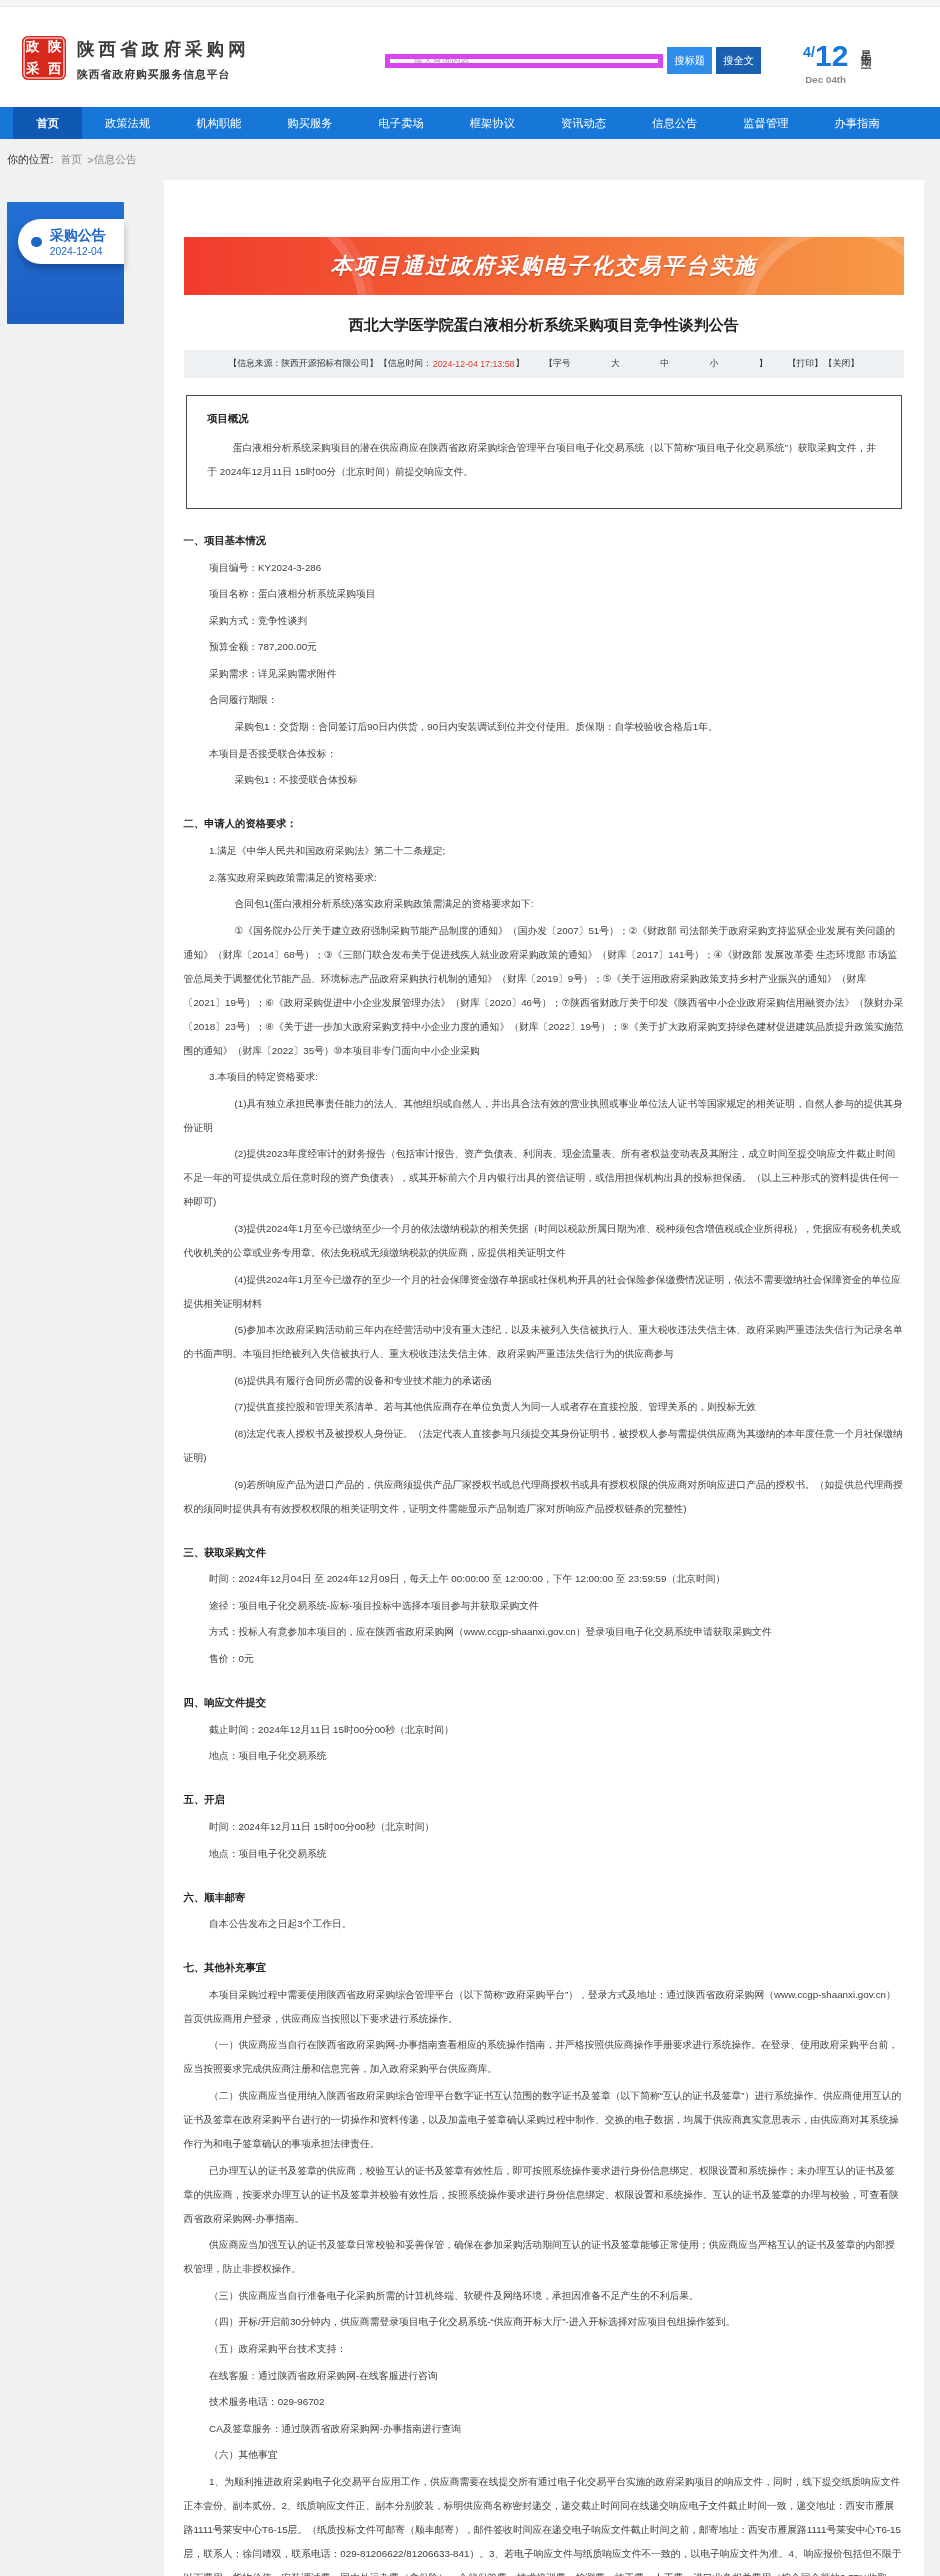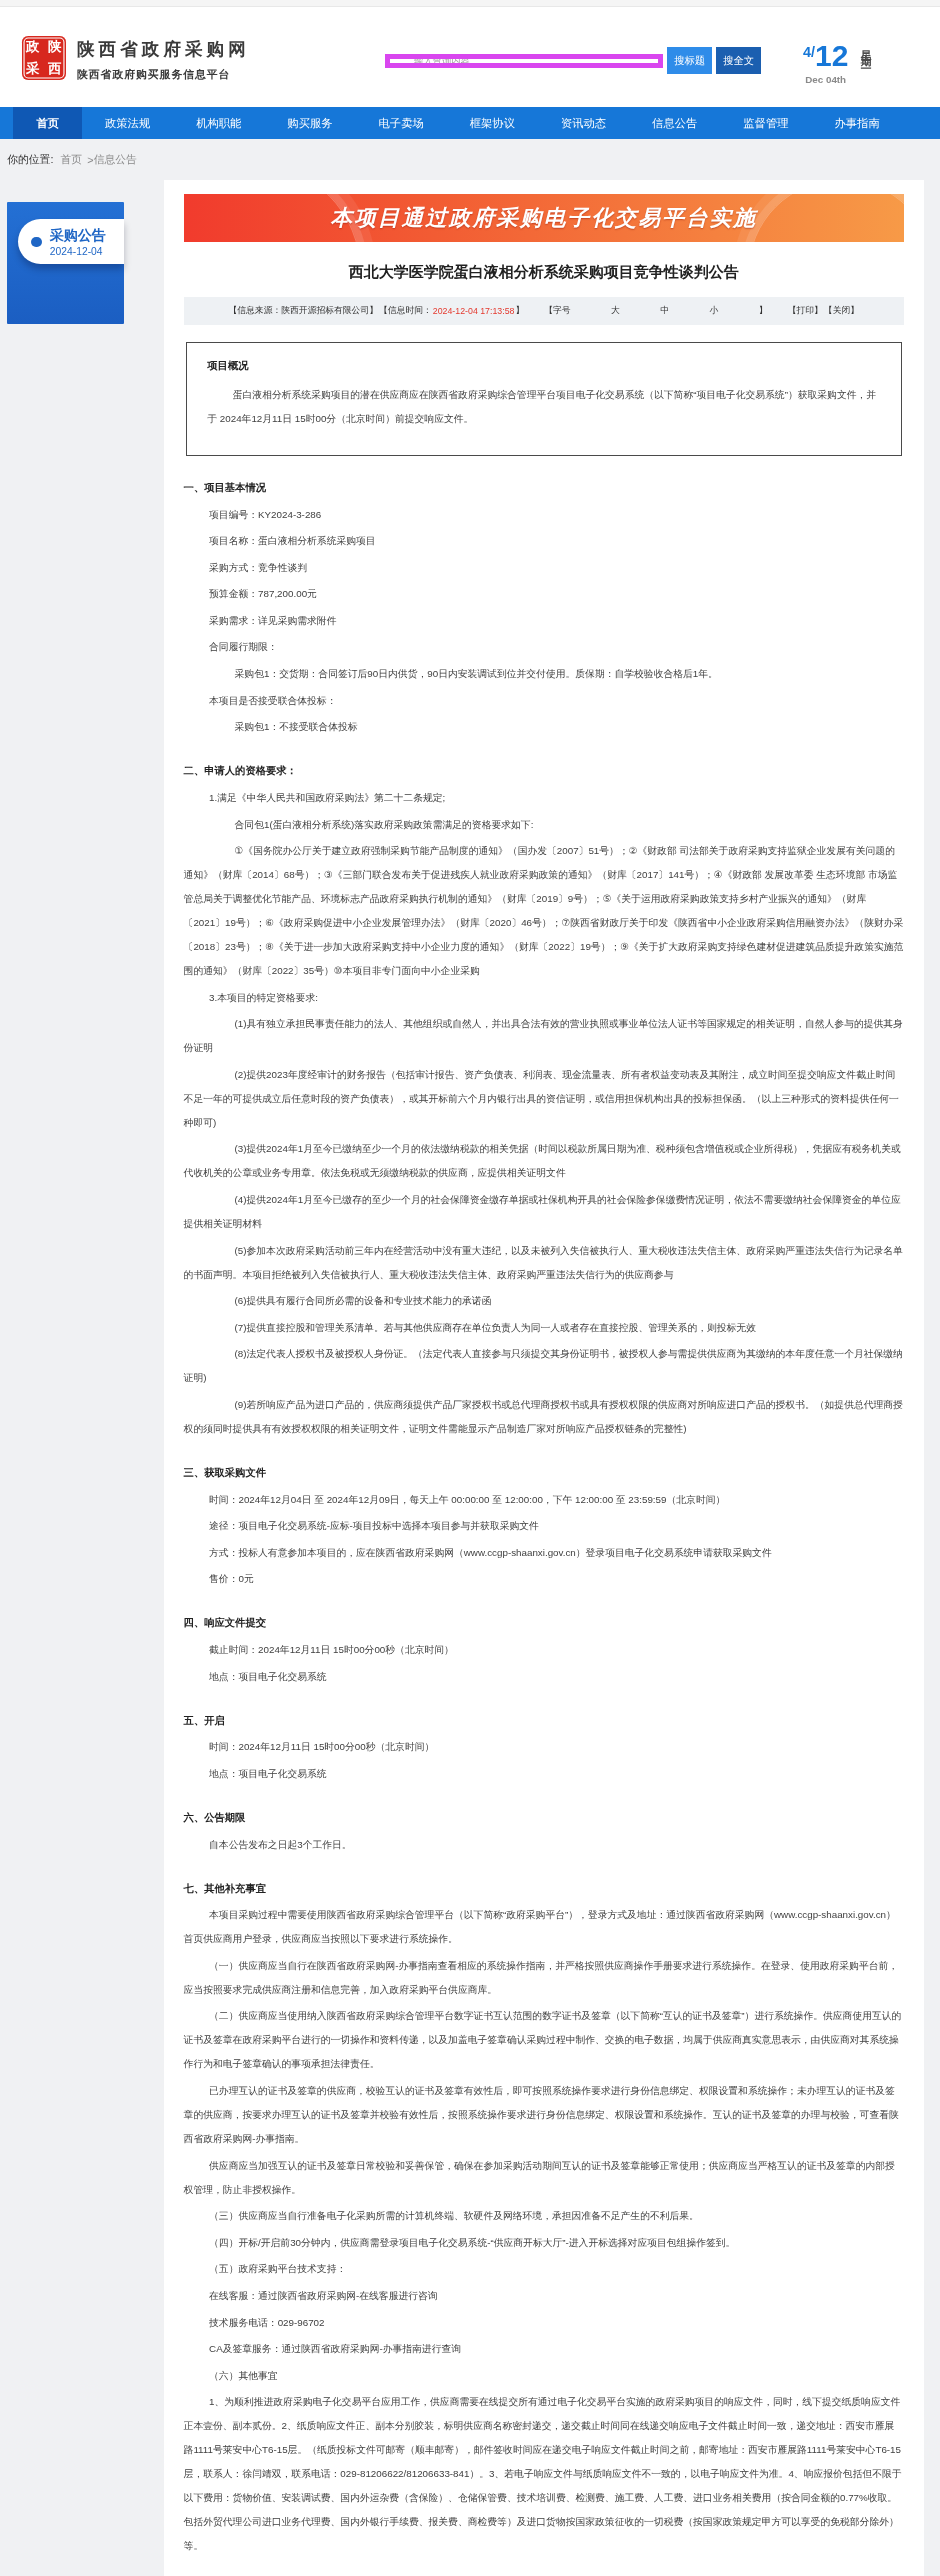--- a/index.html
+++ b/index.html
@@ -49,22 +49,22 @@
     background:linear-gradient(180deg,#2470d4,#1b5ec2); border-radius:1px; }
   .side-pill { margin:17.5px 0 0 11.3px; background:#fff; border-radius:24px 0 0 24px; height:45px;
     display:flex; align-items:center; padding-left:13.4px; box-shadow:0 5.2px 7.2px rgba(0,0,30,.25); cursor:pointer; }
   .side-dot { width:10.3px; height:10.3px; border-radius:50%; background:#1f66c5; margin-right:8.2px; flex:none; }
   .side-cat { color:#1f66c5; font-size:14px; font-weight:bold; line-height:1.2; }
   .side-date { color:#1f66c5; font-size:10.3px; margin-top:2.1px; }
 
   .main-card { background:#fff; padding:13.4px 19.6px 46px; min-height:2834px; }
 
   
-  .banner { height:48px; background:linear-gradient(90deg,#f13b2d,#f25c33 35%,#f79a47);
-    display:flex; align-items:center; justify-content:center; position:relative; overflow:hidden; }
+  .banner { height:58px; background:linear-gradient(90deg,#f13b2d,#f25c33 35%,#f79a47);
+    display:flex; align-items:center; justify-content:center; position:relative; overflow:hidden;margin-top:43px; }
   .banner::before, .banner::after { content:""; position:absolute; border:1px solid rgba(255,255,255,.25); border-radius:50%; }
   .banner::before { width:216px; height:216px; left:-41px; top:-31px; box-shadow:0 0 0 7.2px rgba(255,255,255,.12), 0 0 0 15.5px rgba(255,255,255,.08); }
   .banner::after { width:185px; height:185px; right:-31px; bottom:-124px; box-shadow:0 0 0 7.2px rgba(255,255,255,.12), 0 0 0 15.5px rgba(255,255,255,.08); }
   .banner-text { color:#fff; font-size:21.6px; font-weight:bold; font-style:italic; letter-spacing:2.1px; text-shadow:0 1px 1.5px rgba(140,20,10,.45); z-index:1; }
 
   .article-title { text-align:center; font-size:15px; font-weight:bold; color:#222; margin:21.6px 0 14.4px; }
 
   .meta-bar { background:#eef1f4; height:28px; display:flex; align-items:center; justify-content:center; font-size:8.8px; color:#333; }
   .meta-bar span { margin:0 0.5px; }
   .meta-time { color:#e4392e; }
@@ -182,20 +182,21 @@
           <div class="blk-p">项目名称：蛋白液相分析系统采购项目</div>
           <div class="blk-p">采购方式：竞争性谈判</div>
           <div class="blk-p">预算金额：787,200.00元</div>
           <div class="blk-p">采购需求：详见采购需求附件</div>
           <div class="blk-p">合同履行期限：</div>
           <div class="blk-q">采购包1：交货期：合同签订后90日内供货，90日内安装调试到位并交付使用。质保期：自学校验收合格后1年。</div>
           <div class="blk-p">本项目是否接受联合体投标：</div>
           <div class="blk-q">采购包1：不接受联合体投标</div>
           <div class="blk-h">二、申请人的资格要求：</div>
           <div class="blk-p">1.满足《中华人民共和国政府采购法》第二十二条规定;</div>
+          <div class="blk-p">2.落实政府采购政策需满足的资格要求:</div>
           <div class="blk-q">合同包1(蛋白液相分析系统)落实政府采购政策需满足的资格要求如下:</div>
           <div class="blk-q">①《国务院办公厅关于建立政府强制采购节能产品制度的通知》（国办发〔2007〕51号）；②《财政部 司法部关于政府采购支持监狱企业发展有关问题的通知》（财库〔2014〕68号）；③《三部门联合发布关于促进残疾人就业政府采购政策的通知》（财库〔2017〕141号）；④《财政部 发展改革委 生态环境部 市场监管总局关于调整优化节能产品、环境标志产品政府采购执行机制的通知》（财库〔2019〕9号）；⑤《关于运用政府采购政策支持乡村产业振兴的通知》（财库〔2021〕19号）；⑥《政府采购促进中小企业发展管理办法》（财库〔2020〕46号）；⑦陕西省财政厅关于印发《陕西省中小企业政府采购信用融资办法》（陕财办采〔2018〕23号）；⑧《关于进一步加大政府采购支持中小企业力度的通知》（财库〔2022〕19号）；⑨《关于扩大政府采购支持绿色建材促进建筑品质提升政策实施范围的通知》（财库〔2022〕35号）⑩本项目非专门面向中小企业采购</div>
           <div class="blk-p">3.本项目的特定资格要求:</div>
           <div class="blk-q">(1)具有独立承担民事责任能力的法人、其他组织或自然人，并出具合法有效的营业执照或事业单位法人证书等国家规定的相关证明，自然人参与的提供其身份证明</div>
           <div class="blk-q">(2)提供2023年度经审计的财务报告（包括审计报告、资产负债表、利润表、现金流量表、所有者权益变动表及其附注，成立时间至提交响应文件截止时间不足一年的可提供成立后任意时段的资产负债表），或其开标前六个月内银行出具的资信证明，或信用担保机构出具的投标担保函。（以上三种形式的资料提供任何一种即可)</div>
           <div class="blk-q">(3)提供2024年1月至今已缴纳至少一个月的依法缴纳税款的相关凭据（时间以税款所属日期为准、税种须包含增值税或企业所得税），凭据应有税务机关或代收机关的公章或业务专用章。依法免税或无须缴纳税款的供应商，应提供相关证明文件</div>
           <div class="blk-q">(4)提供2024年1月至今已缴存的至少一个月的社会保障资金缴存单据或社保机构开具的社会保险参保缴费情况证明，依法不需要缴纳社会保障资金的单位应提供相关证明材料</div>
           <div class="blk-q">(5)参加本次政府采购活动前三年内在经营活动中没有重大违纪，以及未被列入失信被执行人、重大税收违法失信主体、政府采购严重违法失信行为记录名单的书面声明。本项目拒绝被列入失信被执行人、重大税收违法失信主体、政府采购严重违法失信行为的供应商参与</div>
           <div class="blk-q">(6)提供具有履行合同所必需的设备和专业技术能力的承诺函</div>
           <div class="blk-q">(7)提供直接控股和管理关系清单。若与其他供应商存在单位负责人为同一人或者存在直接控股、管理关系的，则投标无效</div>
@@ -205,21 +206,21 @@
           <div class="blk-p">时间：2024年12月04日 至 2024年12月09日，每天上午 00:00:00 至 12:00:00，下午 12:00:00 至 23:59:59（北京时间）</div>
           <div class="blk-p">途径：项目电子化交易系统-应标-项目投标中选择本项目参与并获取采购文件</div>
           <div class="blk-p">方式：投标人有意参加本项目的，应在陕西省政府采购网（www.ccgp-shaanxi.gov.cn）登录项目电子化交易系统申请获取采购文件</div>
           <div class="blk-p">售价：0元</div>
           <div class="blk-h">四、响应文件提交</div>
           <div class="blk-p">截止时间：2024年12月11日 15时00分00秒（北京时间）</div>
           <div class="blk-p">地点：项目电子化交易系统</div>
           <div class="blk-h">五、开启</div>
           <div class="blk-p">时间：2024年12月11日 15时00分00秒（北京时间）</div>
           <div class="blk-p">地点：项目电子化交易系统</div>
-          <div class="blk-h">六、公告期限</div>
+          <div class="blk-h">六、顺丰邮寄</div>
           <div class="blk-p">自本公告发布之日起3个工作日。</div>
           <div class="blk-h">七、其他补充事宜</div>
           <div class="blk-p">本项目采购过程中需要使用陕西省政府采购综合管理平台（以下简称“政府采购平台”），登录方式及地址：通过陕西省政府采购网（www.ccgp-shaanxi.gov.cn）首页供应商用户登录，供应商应当按照以下要求进行系统操作。</div>
           <div class="blk-p">（一）供应商应当自行在陕西省政府采购网-办事指南查看相应的系统操作指南，并严格按照供应商操作手册要求进行系统操作。在登录、使用政府采购平台前，应当按照要求完成供应商注册和信息完善，加入政府采购平台供应商库。</div>
           <div class="blk-p">（二）供应商应当使用纳入陕西省政府采购综合管理平台数字证书互认范围的数字证书及签章（以下简称“互认的证书及签章”）进行系统操作。供应商使用互认的证书及签章在政府采购平台进行的一切操作和资料传递，以及加盖电子签章确认采购过程中制作、交换的电子数据，均属于供应商真实意思表示，由供应商对其系统操作行为和电子签章确认的事项承担法律责任。</div>
           <div class="blk-p">已办理互认的证书及签章的供应商，校验互认的证书及签章有效性后，即可按照系统操作要求进行身份信息绑定、权限设置和系统操作；未办理互认的证书及签章的供应商，按要求办理互认的证书及签章并校验有效性后，按照系统操作要求进行身份信息绑定、权限设置和系统操作。互认的证书及签章的办理与校验，可查看陕西省政府采购网-办事指南。</div>
           <div class="blk-p">供应商应当加强互认的证书及签章日常校验和妥善保管，确保在参加采购活动期间互认的证书及签章能够正常使用；供应商应当严格互认的证书及签章的内部授权管理，防止非授权操作。</div>
           <div class="blk-p">（三）供应商应当自行准备电子化采购所需的计算机终端、软硬件及网络环境，承担因准备不足产生的不利后果。</div>
           <div class="blk-p">（四）开标/开启前30分钟内，供应商需登录项目电子化交易系统-“供应商开标大厅”-进入开标选择对应项目包组操作签到。</div>
           <div class="blk-p">（五）政府采购平台技术支持：</div>

